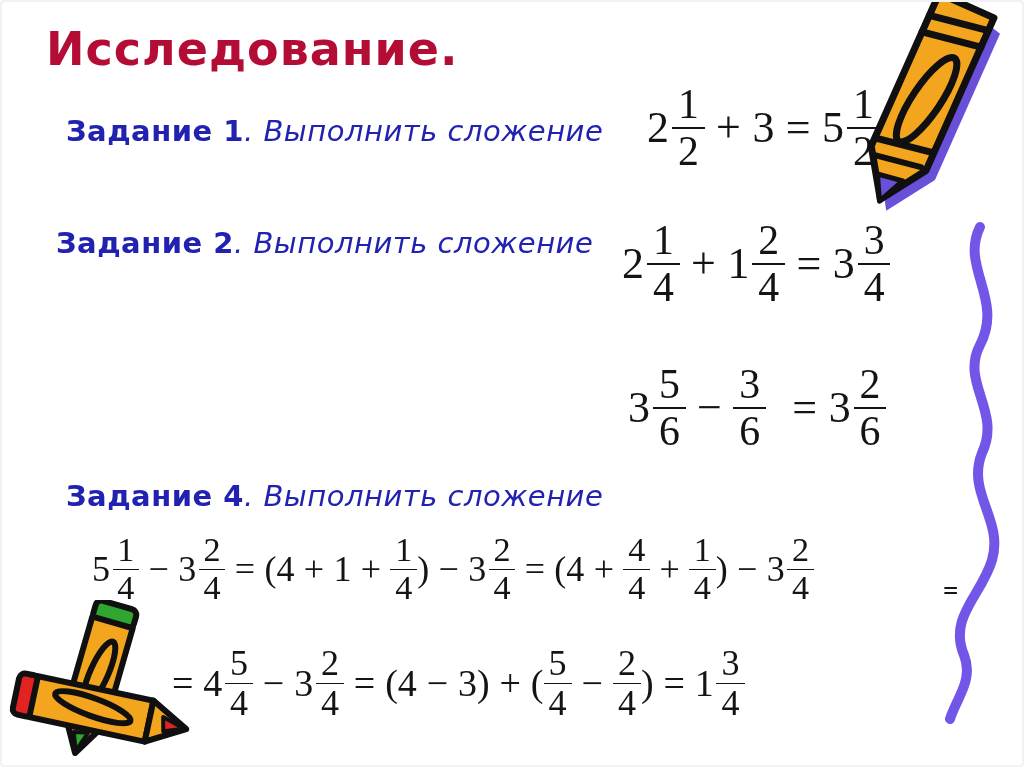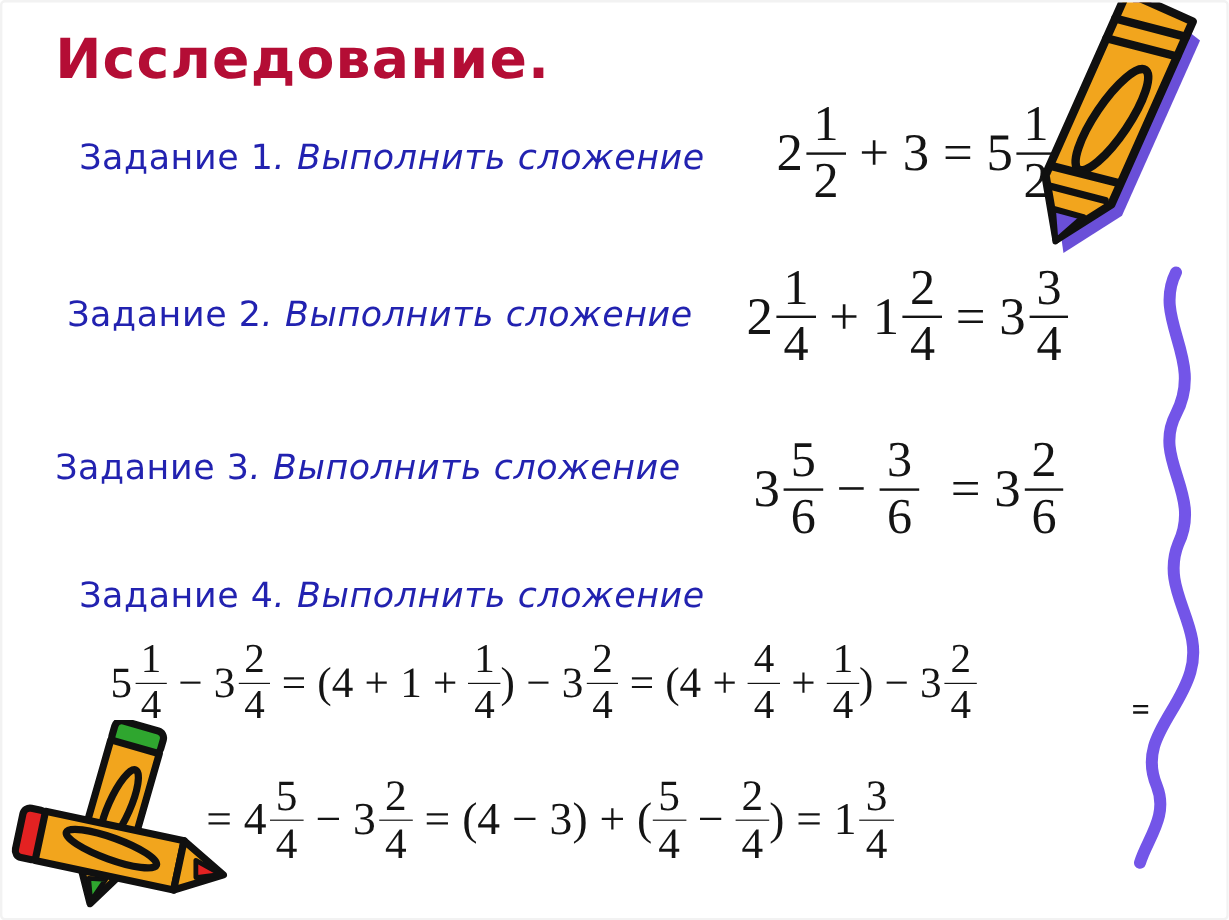--- a/index.html
+++ b/index.html
@@ -11,24 +11,24 @@
   }
   .title{
     position:absolute; left:44px; top:20px;
     font-size:46px; font-weight:800; letter-spacing:1px;
     color:var(--c-title,#b40d35);
   }
   .task-label{
     position:absolute; white-space:nowrap;
     font-size:29px; color:var(--c-task,#2222b0); letter-spacing:0.5px;
   }
-  .task-label .b{font-weight:400;}
+  .task-label .b{font-weight:700;}
   .task-label .r{font-weight:500;font-style:italic;}
   .tl1{left:64px; top:112px;}
-  .tl2{left:54px; top:243px;}
+  .tl2{left:54px; top:224px;}
   .tl3{left:44px; top:370px;}
   .tl4{left:64px; top:477px;}
 
   .math{
     position:absolute; display:flex; align-items:center; white-space:nowrap;
     font-family:"Liberation Serif", serif; color:var(--c-math,#141414);
   }
   .eq1{left:645px; top:80px;  font-size:44px;}
   .eq2{left:620px; top:216px; font-size:44px;}
   .eq3{left:626px; top:360px; font-size:44px;}
@@ -105,23 +105,20 @@
       <span class="op">=</span>
       <span class="mixed">
         <span class="whole">3</span>
         <span class="frac">
           <span class="top">3</span>
           <span class="bot">4</span>
         </span>
       </span>
     </div>
 
-  <div class="task-label tl3">
-    <span class="b">Задание 3</span><span class="r">. Выполнить сложение</span>
-  </div>
   <div class="math eq3">
       <span class="mixed">
         <span class="whole">3</span>
         <span class="frac">
           <span class="top">5</span>
           <span class="bot">6</span>
         </span>
       </span>
       <span class="op">−</span>
       <span class="frac">

